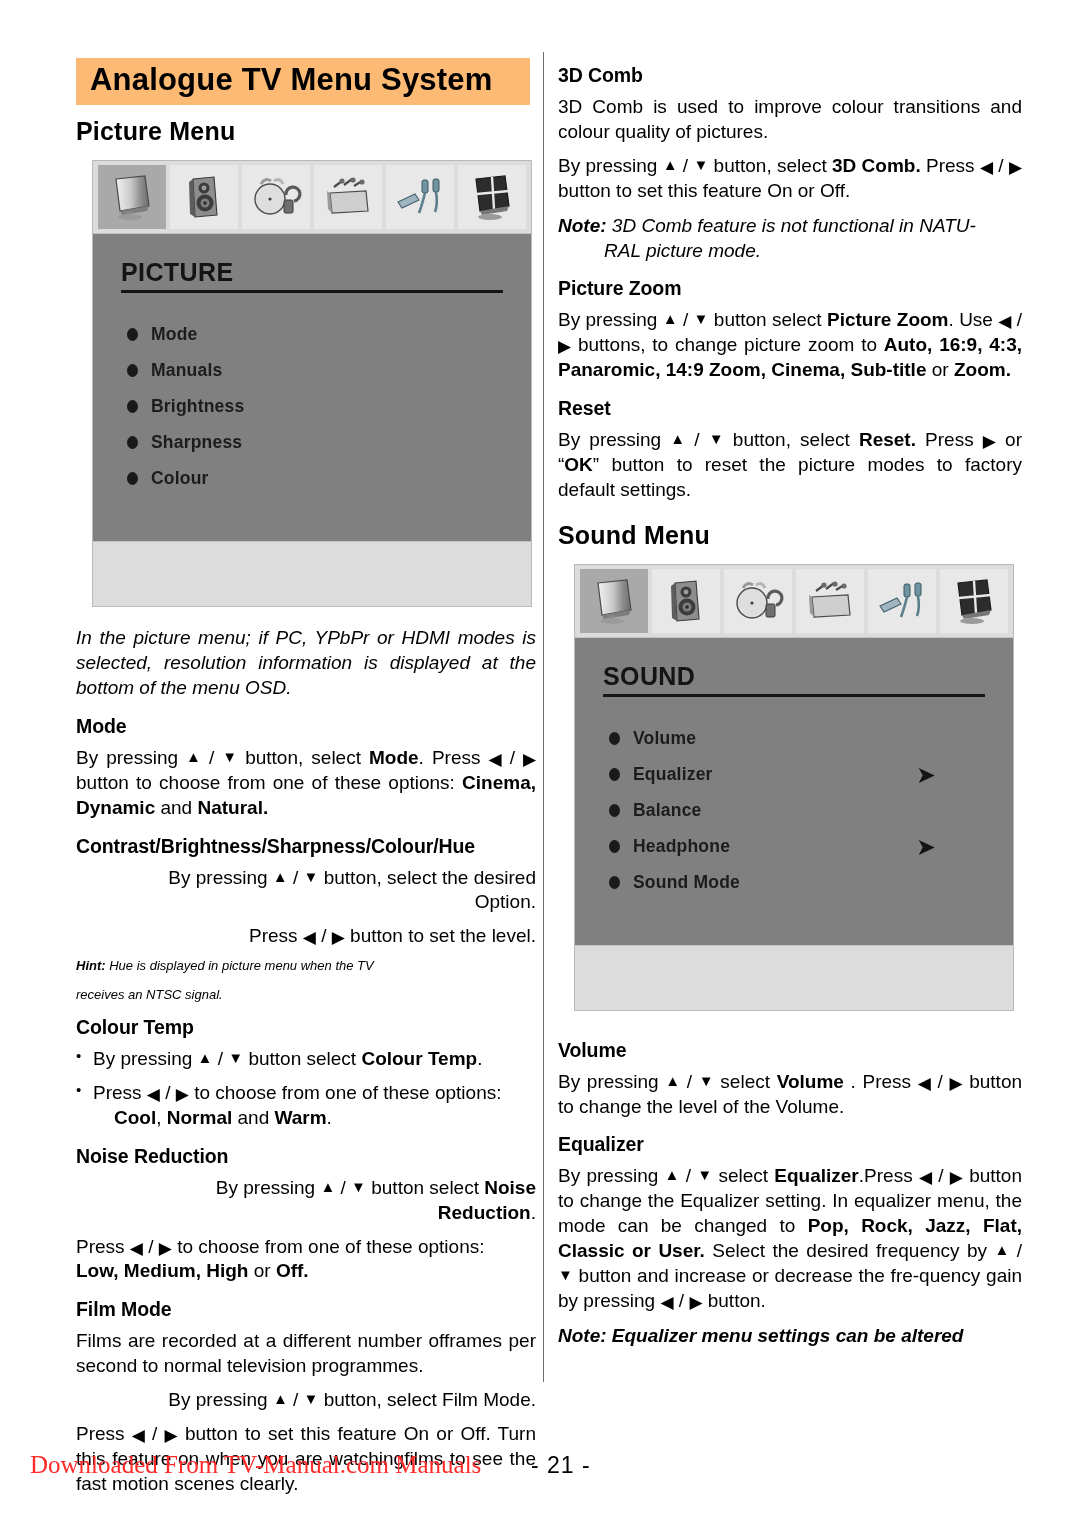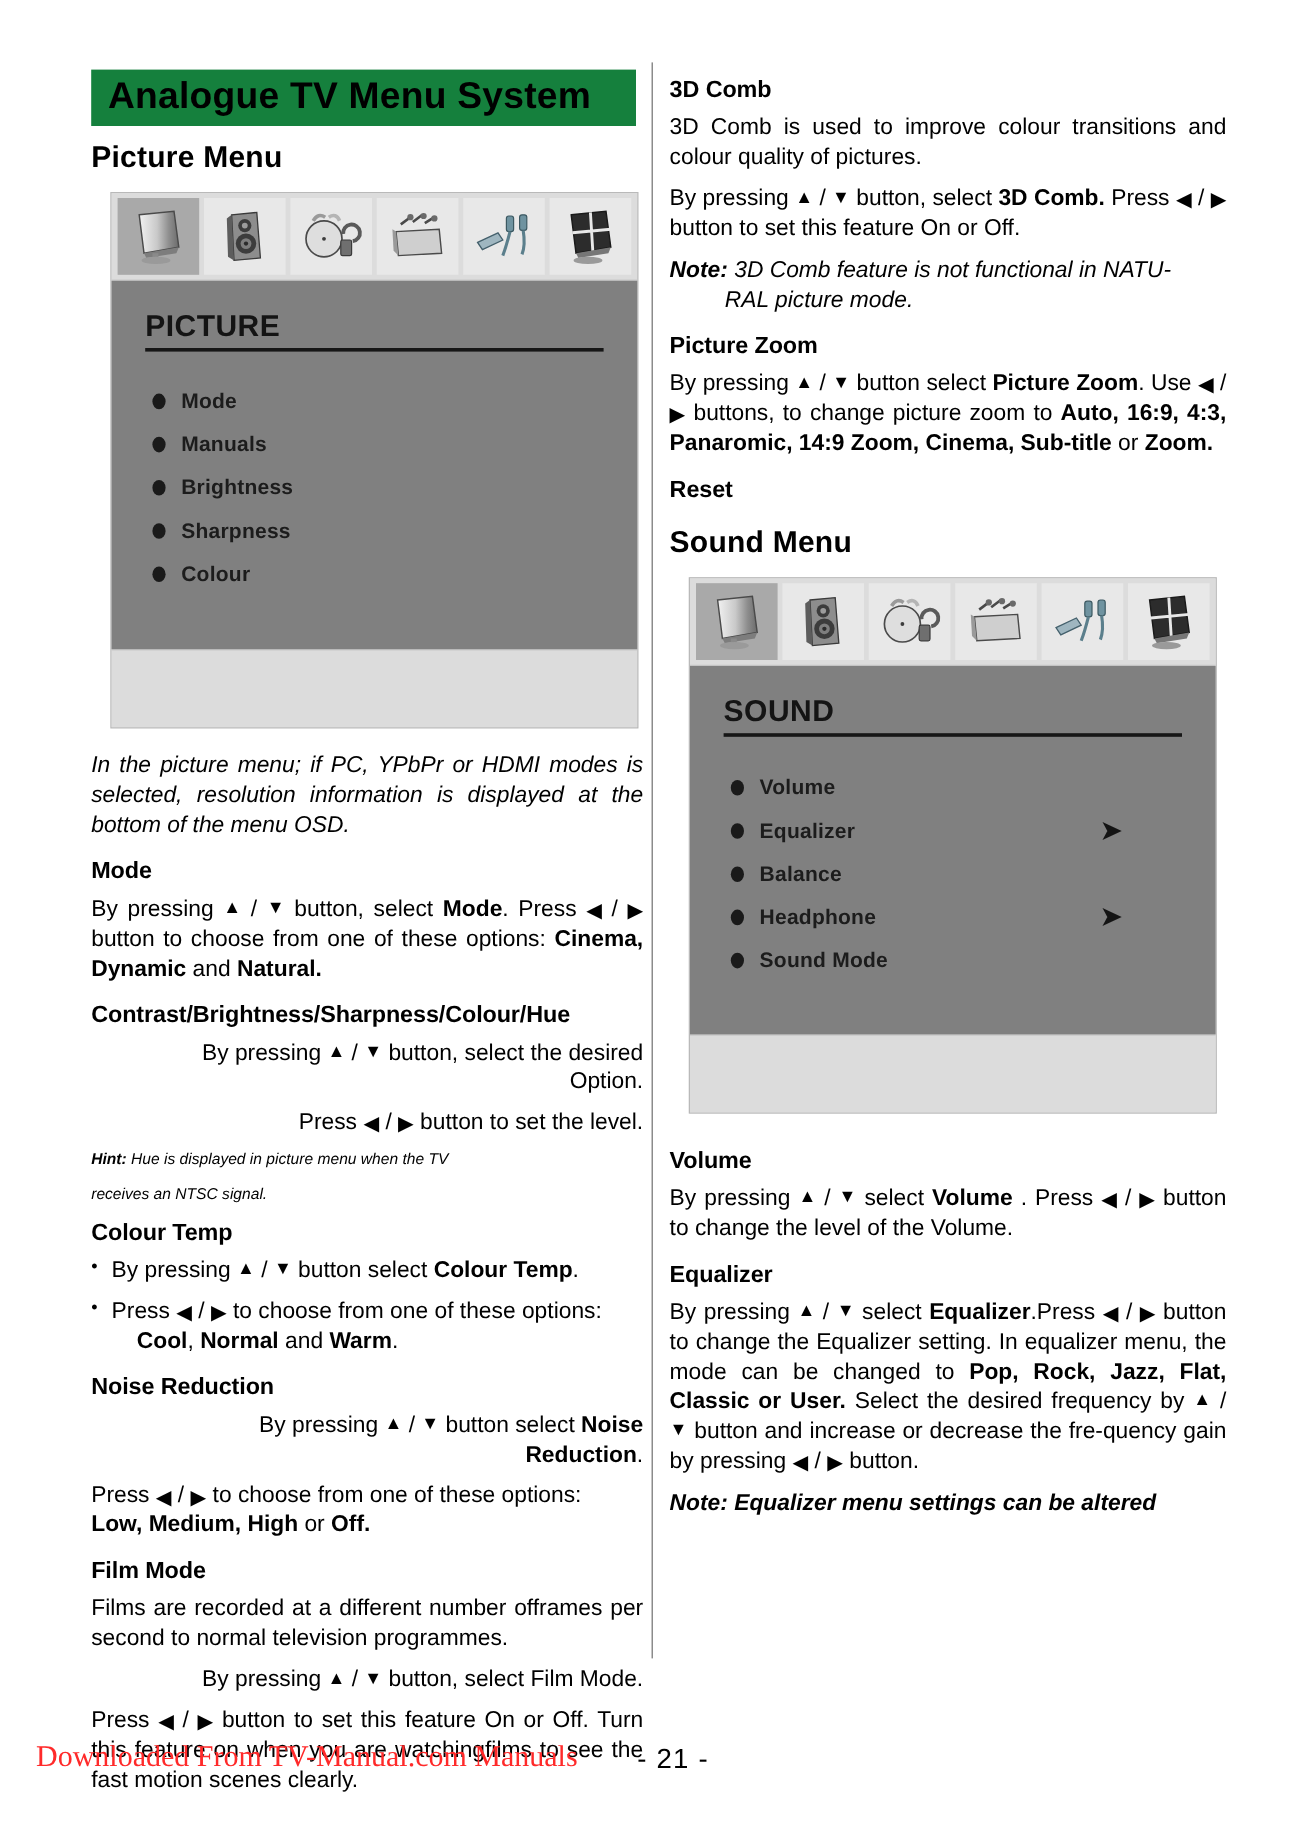--- a/index.html
+++ b/index.html
@@ -17,21 +17,21 @@
   .col-left{position:absolute;left:76px;top:58px;width:460px;}
   .col-right{position:absolute;left:558px;top:58px;width:464px;}
 
   .divider{
     position:absolute;left:543px;top:52px;width:1px;height:1330px;
     background:#6f6f6f;
   }
 
   
   .title-band{
-    background:#15803d;
+    background:#fdba74;
     padding:6px 0 8px 14px;
     width:454px;
     box-sizing:border-box;
     margin-bottom:6px;
   }
   .title-band h1{
     margin:0;font-size:31px;font-weight:bold;letter-spacing:.2px;
     line-height:1.05;
   }
   h2.sec{
@@ -286,20 +286,21 @@
 
     <h3 class="sub" style="margin-top:6px">3D Comb</h3>
     <p class="body">3D Comb is used to improve colour transitions and colour quality of  pictures.</p>
     <p class="body"><span>By pressing </span><span class="ar ar-up"></span><span> / </span><span class="ar ar-dn"></span><span> button, select </span><b>3D Comb.</b><span> Press </span><span class="ar ar-lt"></span><span> / </span><span class="ar ar-rt"></span><span> button to set this feature On or Off.</span></p>
     <p class="ital"><b>Note:</b><span> 3D Comb feature is not functional in NATU-</span><span class="note-ind">RAL picture mode.</span></p>
 
     <h3 class="sub">Picture Zoom</h3>
     <p class="body"><span>By pressing </span><span class="ar ar-up"></span><span> / </span><span class="ar ar-dn"></span><span> button  select </span><b>Picture Zoom</b><span>. Use </span><span class="ar ar-lt"></span><span> / </span><span class="ar ar-rt"></span><span> buttons, to change picture zoom  to </span><b>Auto, 16:9, 4:3, Panaromic, 14:9 Zoom, Cinema, Sub-title</b><span> or </span><b>Zoom.</b></p>
 
     <h3 class="sub">Reset</h3>
+    <p class="body"><span>By pressing </span><span class="ar ar-up"></span><span> / </span><span class="ar ar-dn"></span><span> button, select </span><b>Reset.</b><span> Press </span><span class="ar ar-rt"></span><span> or “</span><b>OK</b><span>” button to reset the picture modes to factory default settings.</span></p>
 
     <h2 class="sec" style="margin-top:18px">Sound Menu</h2>
 
     <div class="osd">
       <div class="osd-icons">
         <div class="ico sel">
           <svg width="50" height="48" viewBox="0 0 50 48">
             <defs>
                 <linearGradient id="g2" x1="0" y1="0" x2="1" y2="0">
               <stop offset="0" stop-color="#f2f2f2"></stop>

